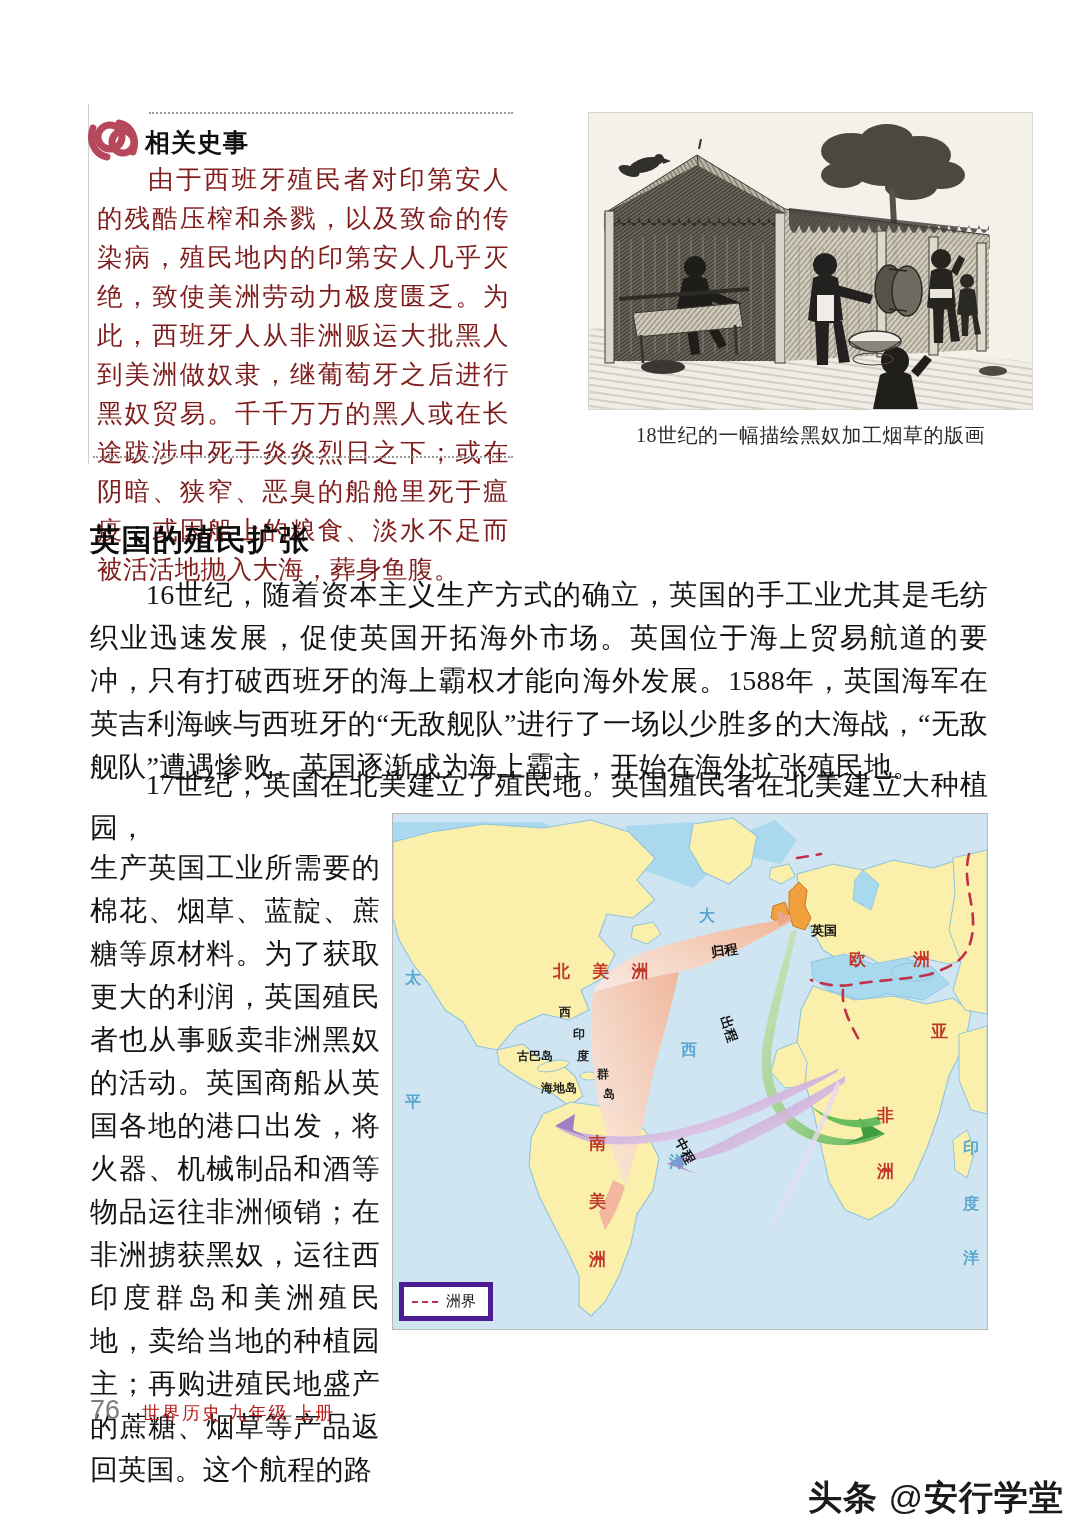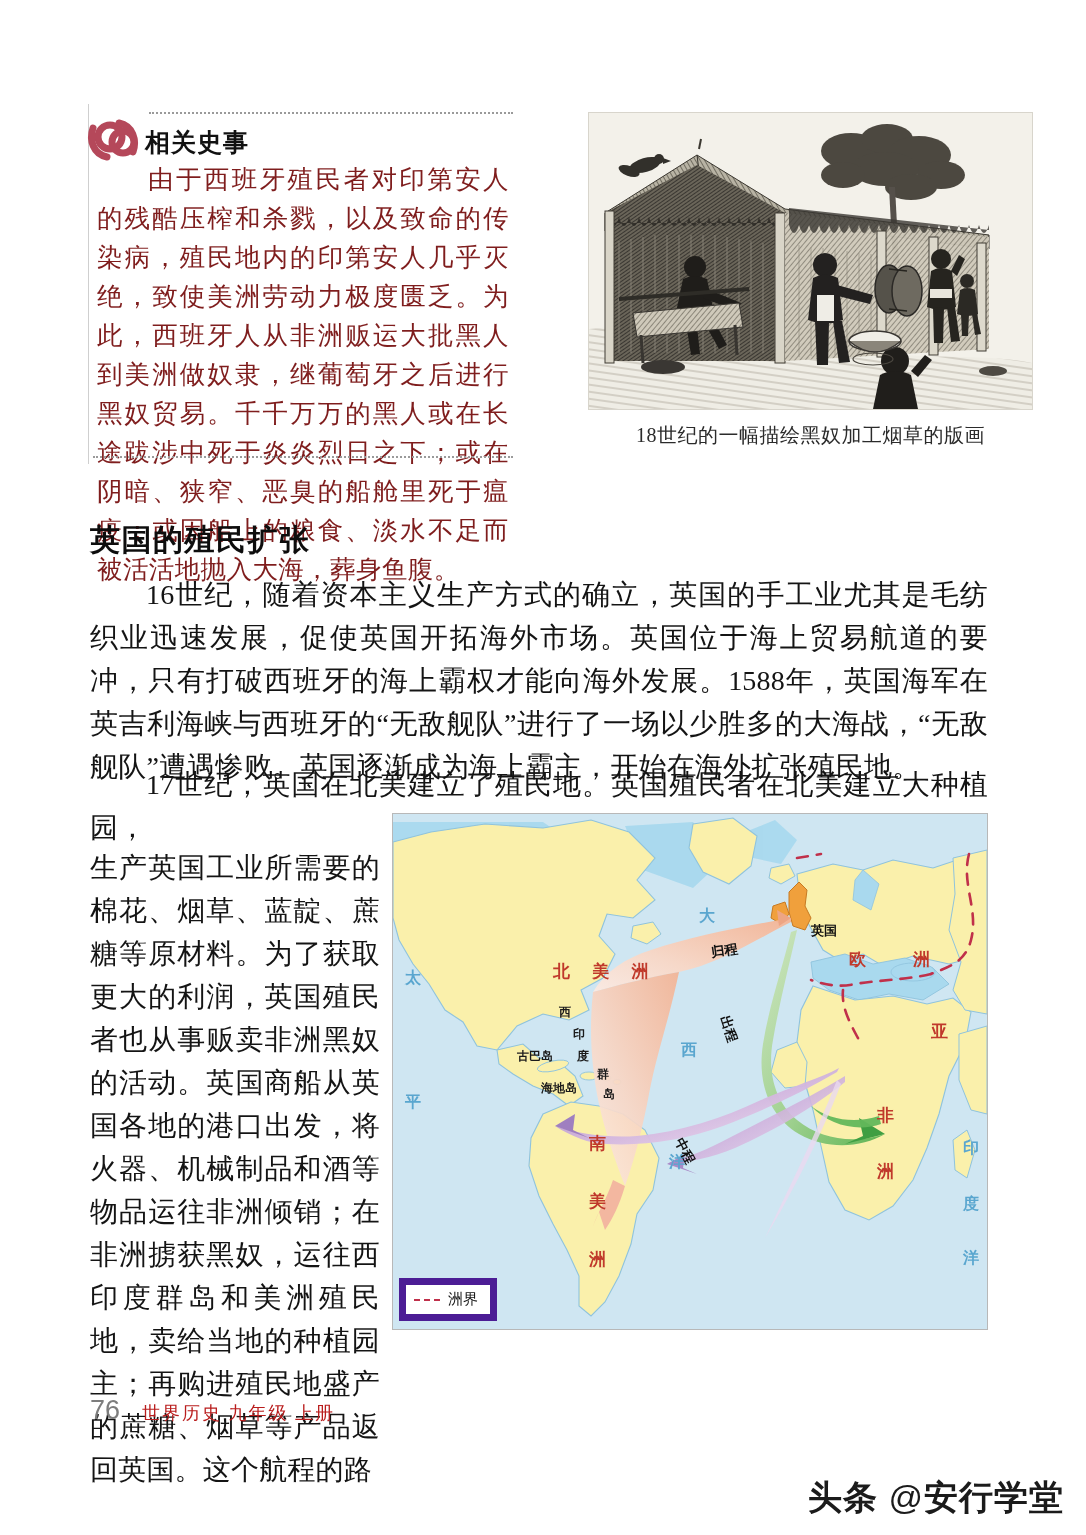--- a/index.html
+++ b/index.html
@@ -157,21 +157,21 @@
   .lbl-ocean { color: #5aa6cf; font-size: 16px; letter-spacing: 8px; }
   .lbl-island { color: #1b1b1b; font-size: 12px; font-weight: bold; }
   .lbl-country { color: #111; font-size: 13px; font-weight: bold; }
   .lbl-route { color: #111; font-size: 13.5px; font-weight: bold; }
 
   #map-legend {
     position: absolute;
     left: 6px;
     bottom: 8px;
     background: #ffffff;
-    border: 7px solid #4c1d95;
+    border: 5px solid #4c1d95;
     padding: 5px 12px 5px 8px;
     display: flex;
     align-items: center;
     gap: 8px;
     font-size: 15px;
     color: #111;
   }
   #legend-dash {
     display: inline-block;
     width: 26px;

